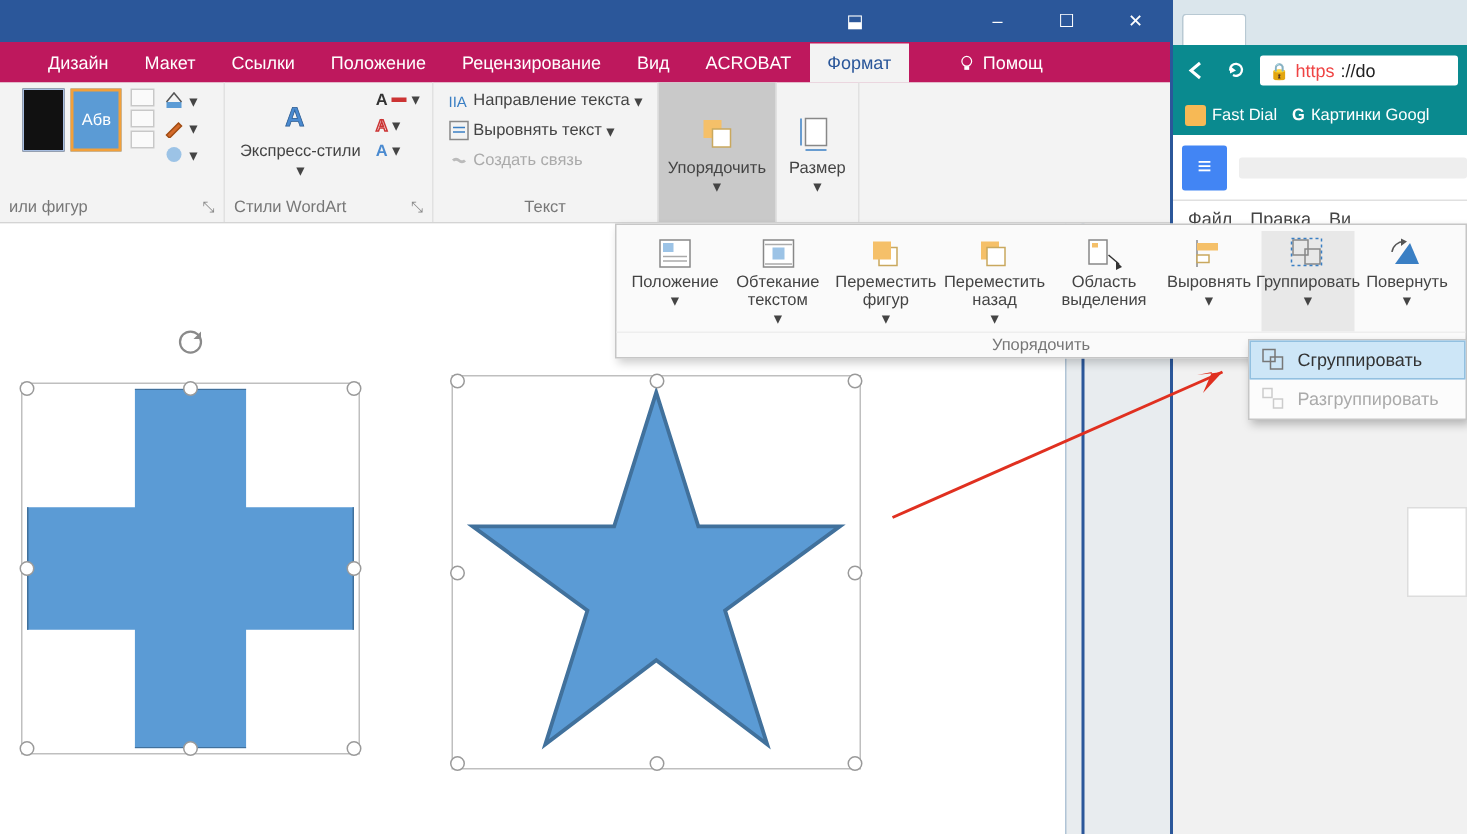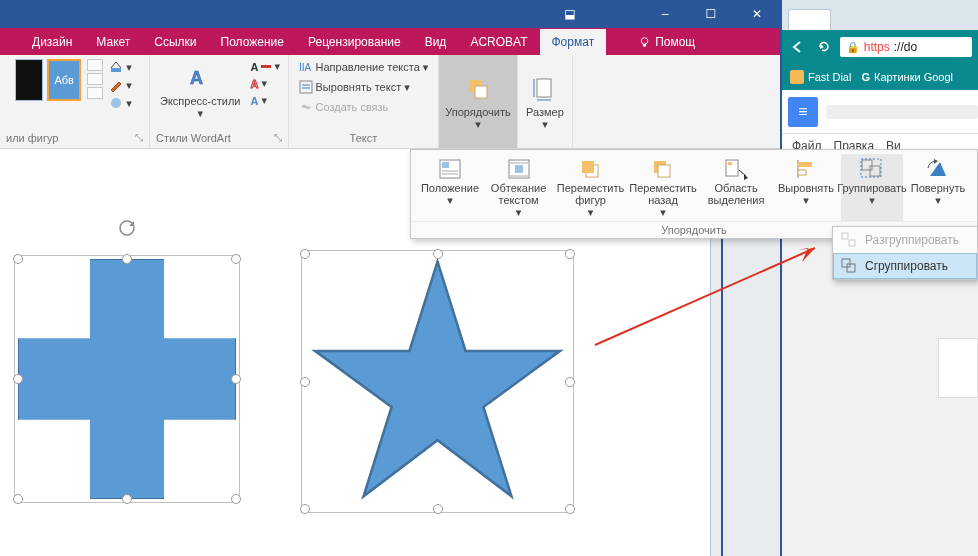--- a/index.html
+++ b/index.html
@@ -352,37 +352,37 @@
           </svg>
         </div>
       <span>Повернуть</span>
         <span>▾</span>
     </div>
   </div>
   <div class="footer">Упорядочить</div>
 </div>
 
 <div class="group-menu">
+  <div class="mi hover">
+    <span class="mi-ico">
+        <svg width="16" height="16">
+          <rect x="1" y="1" width="8" height="8" fill="none" stroke="#777"></rect>
+          <rect x="6" y="6" width="8" height="8" fill="none" stroke="#777"></rect>
+        </svg>
+      </span>
+    <span>Сгруппировать</span>
+  </div>
   <div class="mi disabled">
     <span class="mi-ico">
         <svg width="16" height="16">
           <rect x="1" y="1" width="6" height="6" fill="none" stroke="#ccc"></rect>
           <rect x="8" y="8" width="6" height="6" fill="none" stroke="#ccc"></rect>
         </svg>
       </span>
     <span>Разгруппировать</span>
-  </div>
-  <div class="mi hover">
-    <span class="mi-ico">
-        <svg width="16" height="16">
-          <rect x="1" y="1" width="8" height="8" fill="none" stroke="#777"></rect>
-          <rect x="6" y="6" width="8" height="8" fill="none" stroke="#777"></rect>
-        </svg>
-      </span>
-    <span>Сгруппировать</span>
   </div>
 </div>
 
 <svg class="arrow" viewBox="0 0 240 110">
   <line x1="5" y1="105" x2="225" y2="8" stroke="#e03020" stroke-width="2"></line>
   <polygon points="225,8 212,22 218,8 208,10" fill="#e03020"></polygon>
 </svg>
 
 <div class="browser">
   <div class="browser-tabs">

